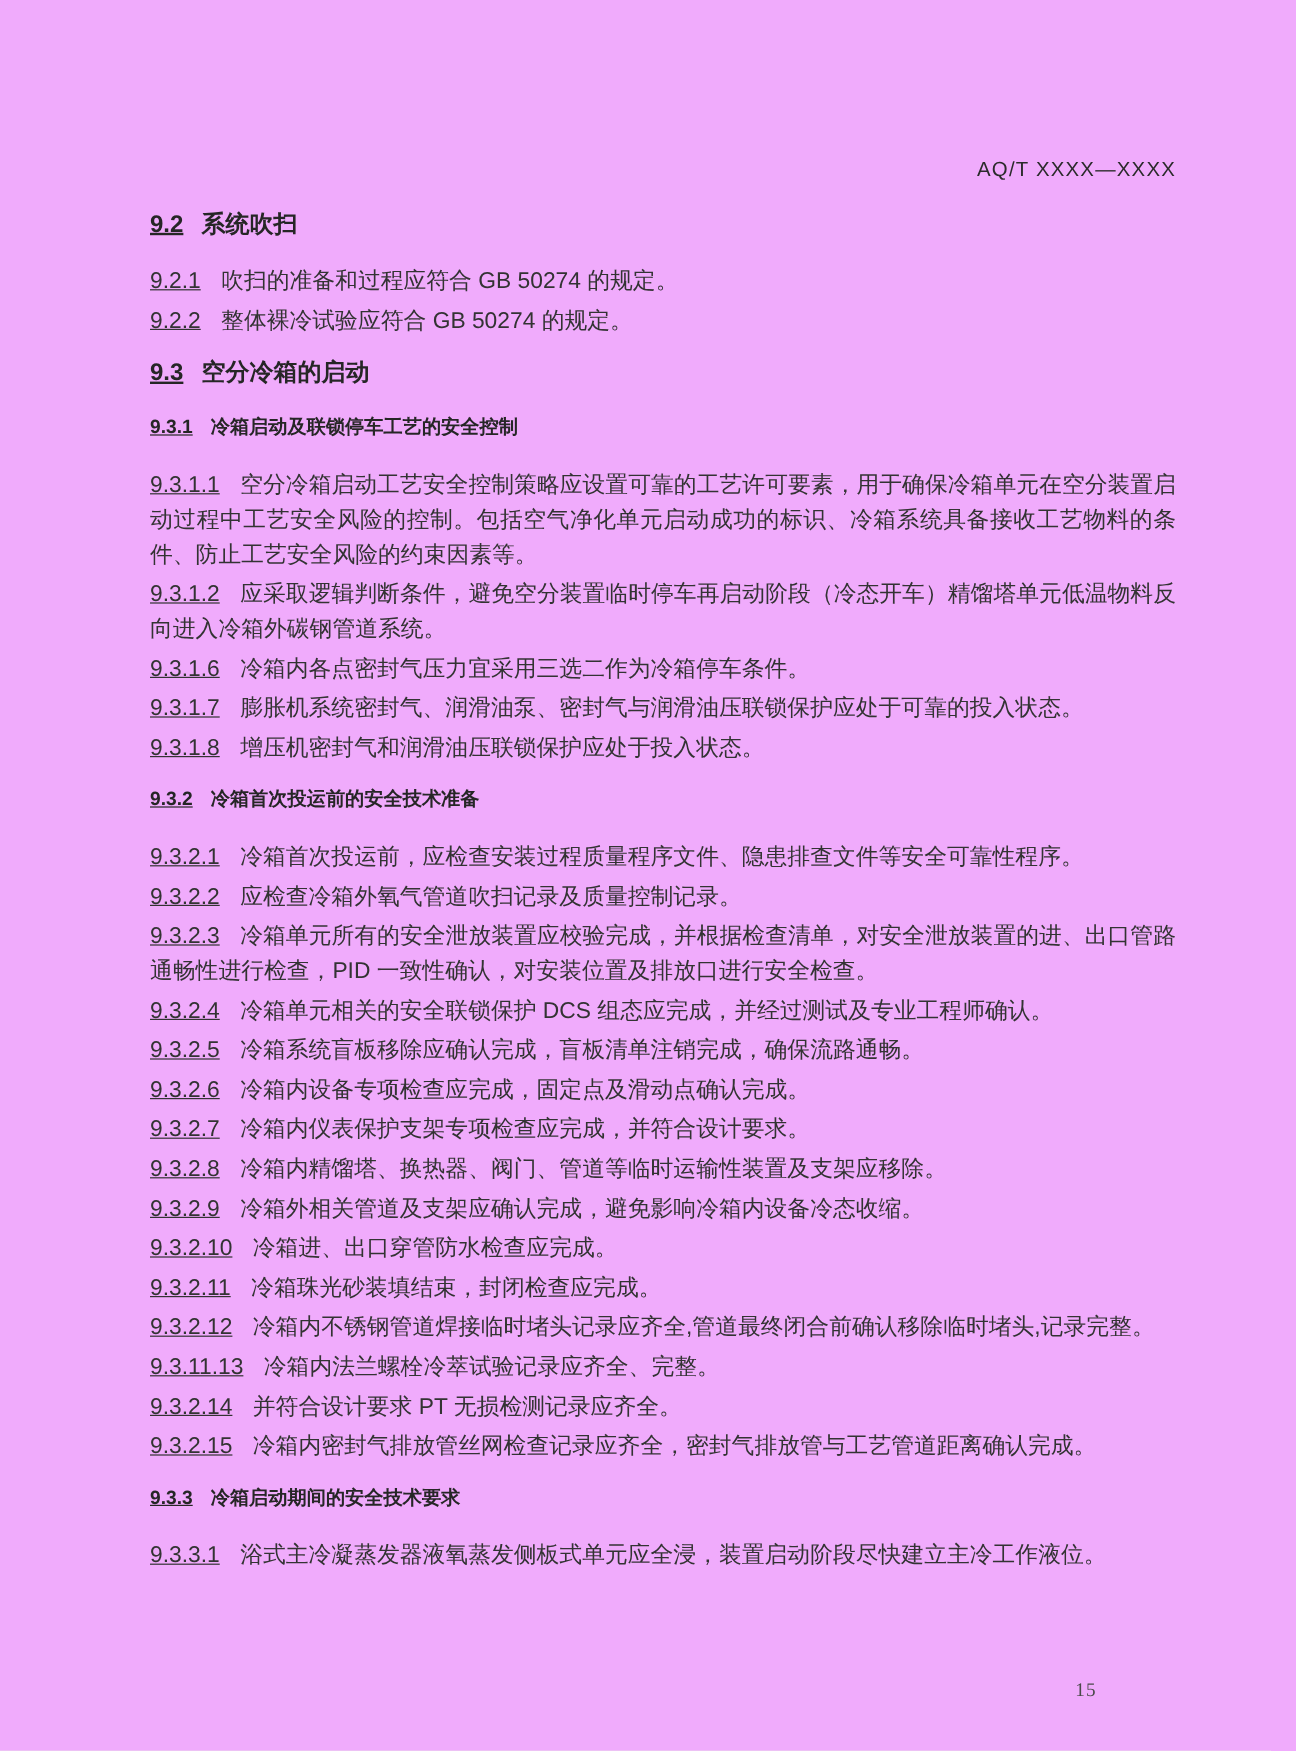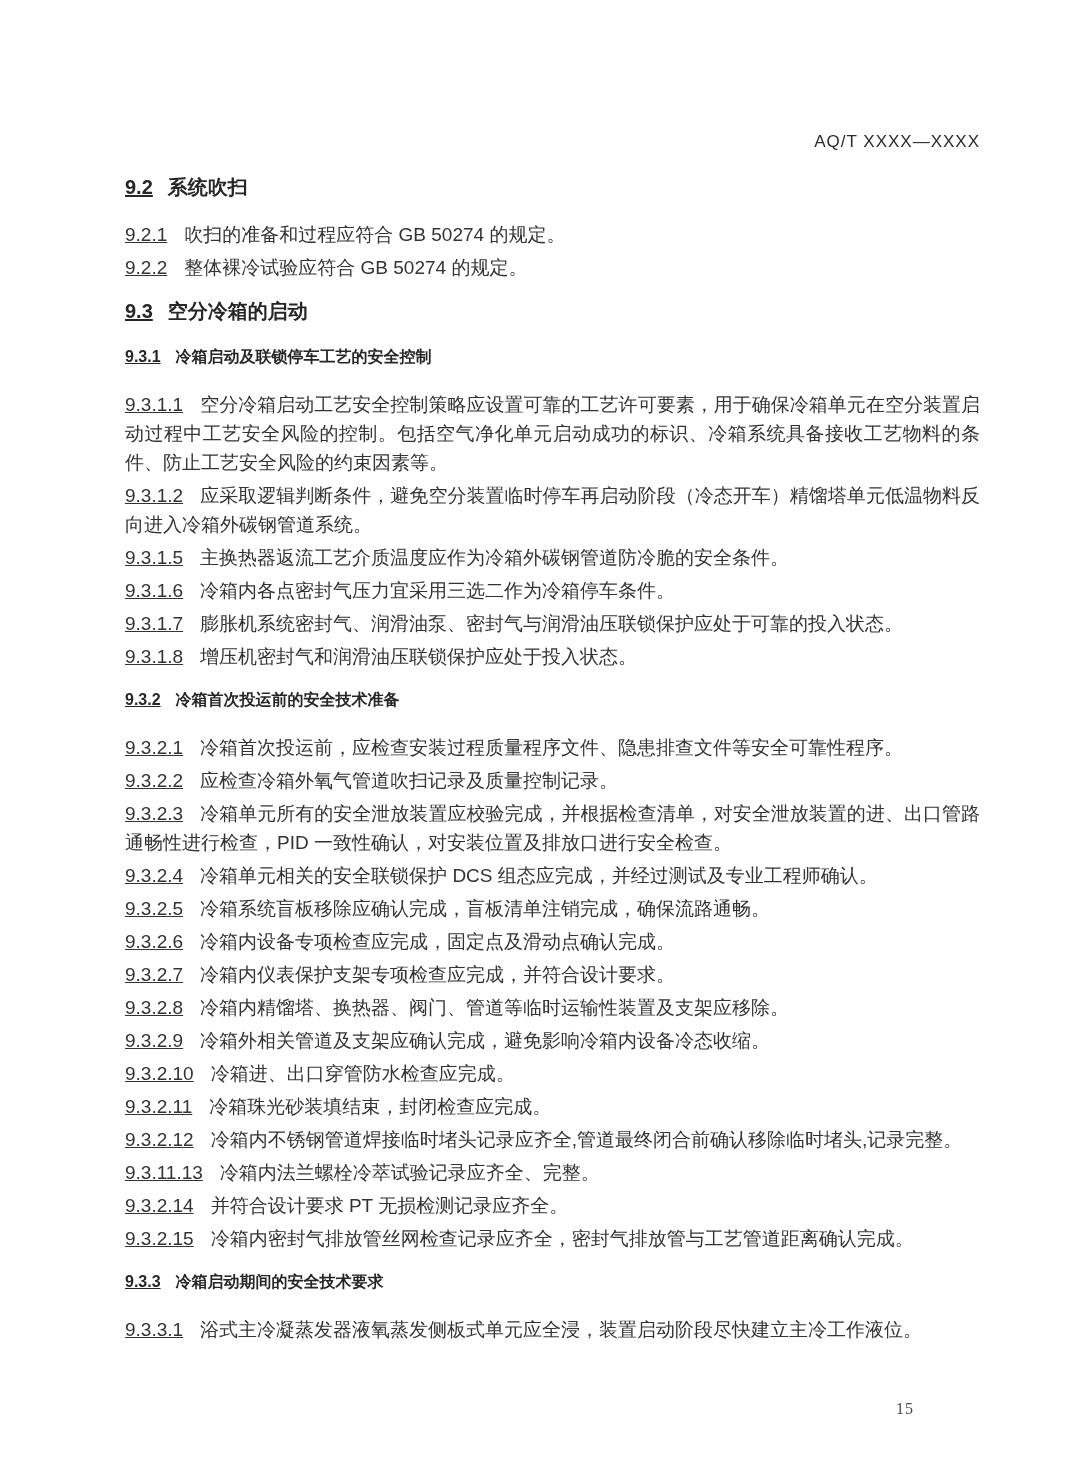--- a/index.html
+++ b/index.html
@@ -1,21 +1,21 @@
 <!DOCTYPE html>
 <html><head>
 <meta charset="utf-8">
 <style>
   html, body { margin: 0; padding: 0; background: #e8e8e8; }
   .page {
     position: relative;
     width: 1080px;
     height: 1459px;
     margin: 0 auto;
-    background: #ffffff;
+    background: #f0abfc;
     overflow: hidden;
     font-family: "Liberation Sans", sans-serif;
     color: #2f2f2f;
   }
   .content {
     position: absolute;
     left: 125px;
     right: 100px;
     top: 130px;
   }
@@ -68,21 +68,20 @@
   <div class="content">
     <div class="doc-header">AQ/T XXXX—XXXX</div>
     <div>
         <h2 class="heading1"><span class="num">9.2</span><span class="txt">系统吹扫</span></h2>
         <p class="clause"><span class="num">9.2.1</span><span class="txt">吹扫的准备和过程应符合 GB 50274 的规定。</span></p>
         <p class="clause"><span class="num">9.2.2</span><span class="txt">整体裸冷试验应符合 GB 50274 的规定。</span></p>
         <h2 class="heading1"><span class="num">9.3</span><span class="txt">空分冷箱的启动</span></h2>
         <h3 class="heading2"><span class="num">9.3.1</span><span class="txt">冷箱启动及联锁停车工艺的安全控制</span></h3>
         <p class="clause"><span class="num">9.3.1.1</span><span class="txt">空分冷箱启动工艺安全控制策略应设置可靠的工艺许可要素，用于确保冷箱单元在空分装置启动过程中工艺安全风险的控制。包括空气净化单元启动成功的标识、冷箱系统具备接收工艺物料的条件、防止工艺安全风险的约束因素等。</span></p>
         <p class="clause"><span class="num">9.3.1.2</span><span class="txt">应采取逻辑判断条件，避免空分装置临时停车再启动阶段（冷态开车）精馏塔单元低温物料反向进入冷箱外碳钢管道系统。</span></p>
-        <p class="clause"><span class="num">9.3.1.5</span><span class="txt">主换热器返流工艺介质温度应作为冷箱外碳钢管道防冷脆的安全条件。</span></p>
         <p class="clause"><span class="num">9.3.1.6</span><span class="txt">冷箱内各点密封气压力宜采用三选二作为冷箱停车条件。</span></p>
         <p class="clause"><span class="num">9.3.1.7</span><span class="txt">膨胀机系统密封气、润滑油泵、密封气与润滑油压联锁保护应处于可靠的投入状态。</span></p>
         <p class="clause"><span class="num">9.3.1.8</span><span class="txt">增压机密封气和润滑油压联锁保护应处于投入状态。</span></p>
         <h3 class="heading2"><span class="num">9.3.2</span><span class="txt">冷箱首次投运前的安全技术准备</span></h3>
         <p class="clause"><span class="num">9.3.2.1</span><span class="txt">冷箱首次投运前，应检查安装过程质量程序文件、隐患排查文件等安全可靠性程序。</span></p>
         <p class="clause"><span class="num">9.3.2.2</span><span class="txt">应检查冷箱外氧气管道吹扫记录及质量控制记录。</span></p>
         <p class="clause"><span class="num">9.3.2.3</span><span class="txt">冷箱单元所有的安全泄放装置应校验完成，并根据检查清单，对安全泄放装置的进、出口管路通畅性进行检查，PID 一致性确认，对安装位置及排放口进行安全检查。</span></p>
         <p class="clause"><span class="num">9.3.2.4</span><span class="txt">冷箱单元相关的安全联锁保护 DCS 组态应完成，并经过测试及专业工程师确认。</span></p>
         <p class="clause"><span class="num">9.3.2.5</span><span class="txt">冷箱系统盲板移除应确认完成，盲板清单注销完成，确保流路通畅。</span></p>
         <p class="clause"><span class="num">9.3.2.6</span><span class="txt">冷箱内设备专项检查应完成，固定点及滑动点确认完成。</span></p>

